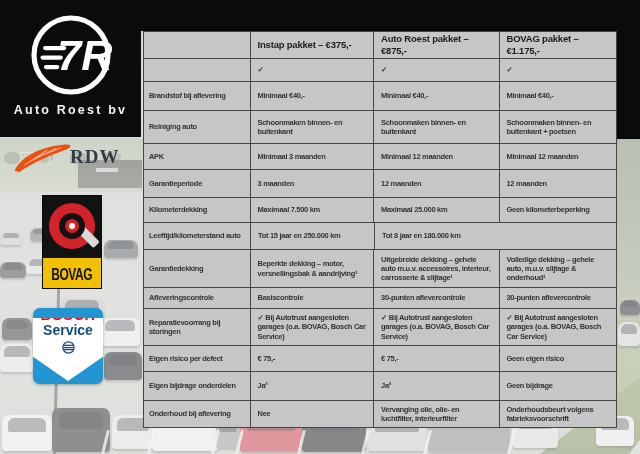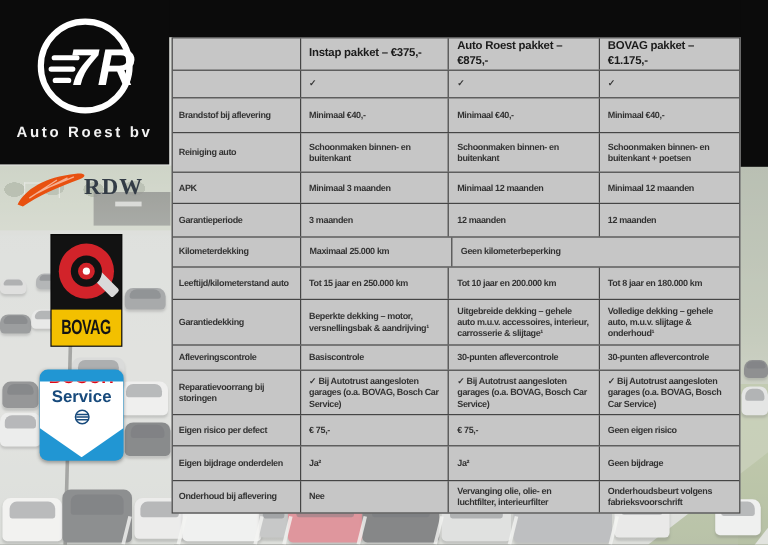--- a/index.html
+++ b/index.html
@@ -202,27 +202,27 @@
         <div class="cell c3">Minimaal 12 maanden</div>
       </div>
       <div class="trow" style="height: 28px;">
         <div class="cell c0">Garantieperiode</div>
         <div class="cell c1">3 maanden</div>
         <div class="cell c2">12 maanden</div>
         <div class="cell c3">12 maanden</div>
       </div>
       <div class="trow" style="height: 25px;">
         <div class="cell c0">Kilometerdekking</div>
+        <div class="cell c1">Maximaal 7.500 km</div>
         <div class="cell c2">Maximaal 25.000 km</div>
         <div class="cell c3">Geen kilometerbeperking</div>
       </div>
       <div class="trow" style="height: 27px;">
         <div class="cell c0">Leeftijd/kilometerstand auto</div>
         <div class="cell c1">Tot 15 jaar en 250.000 km</div>
-        <div class="cell c2">Tot 10 jaar en 200.000 km</div>
         <div class="cell c3">Tot 8 jaar en 180.000 km</div>
       </div>
       <div class="trow" style="height: 38px;">
         <div class="cell c0">Garantiedekking</div>
         <div class="cell c1">Beperkte dekking – motor, versnellingsbak &amp; aandrijving¹</div>
         <div class="cell c2">Uitgebreide dekking – gehele auto m.u.v. accessoires, interieur, carrosserie &amp; slijtage¹</div>
         <div class="cell c3">Volledige dekking – gehele auto, m.u.v. slijtage &amp; onderhoud¹</div>
       </div>
       <div class="trow" style="height: 21px;">
         <div class="cell c0">Afleveringscontrole</div>

